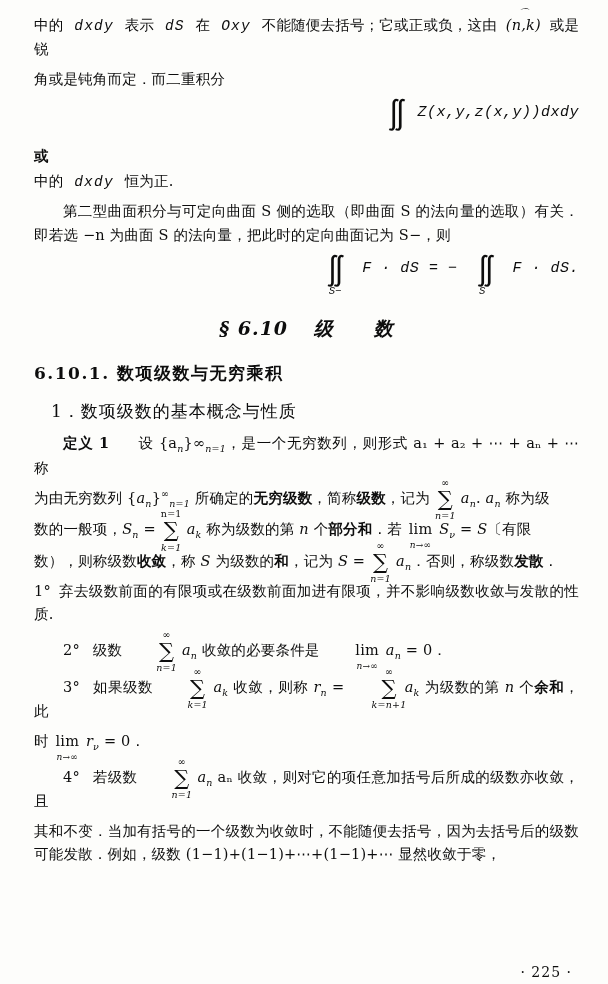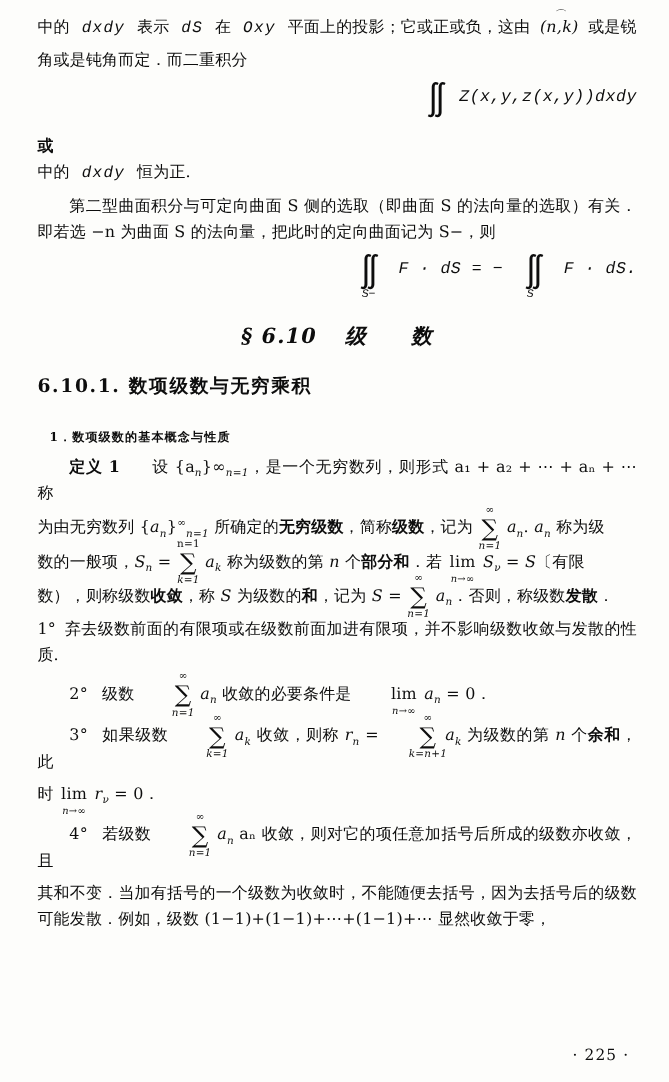--- a/index.html
+++ b/index.html
@@ -78,30 +78,30 @@
     font-style: italic;
   }
   .heading-section .secno { margin-right: 18px; }
   .heading-sub {
     font-size: 17px;
     font-weight: bold;
     margin: 16px 0 14px 0;
     letter-spacing: 1.5px;
   }
   .heading-sub2 {
-    font-size: 11px;
-    font-weight: bold;
-    margin: 28px 0 8px 0;
+    font-size: 17px;
+    font-weight: normal;
+    margin: 15px 0 8px 0;
     text-indent: 1em;
     letter-spacing: 1px;
   }
   .pno {
     position: absolute;
     right: 36px;
-    bottom: 16px;
+    bottom: 4px;
     font-size: 14px;
     letter-spacing: 1px;
   }
   .sum {
     display: inline-block;
     position: relative;
     font-size: 21px;
     line-height: 0.8;
     vertical-align: -3px;
     margin: 0 3px;
@@ -161,21 +161,21 @@
 <div class="page">
   <div class="content">
 
     <p>
       <span>中的</span>
       <span class="it wide" style="margin:0 6px;">dxdy</span>
       <span>表示</span>
       <span class="it wide" style="margin:0 6px;">dS</span>
       <span>在</span>
       <span class="it wide" style="margin:0 6px;">Oxy</span>
-      <span>平面上的投影；它或正或负，这由</span>
+      <span>不能随便去括号；它或正或负，这由</span>
       <span class="hat it" style="margin:0 4px;"><span class="caret">⌒</span><span>(n,k)</span></span>
       <span>或是锐</span>
     </p>
     <p>角或是钝角而定．而二重积分</p>
 
     <div class="mathline">
       <span class="dblint">∬</span>
       <span>Z(x,y,z(x,y))dxdy</span>
     </div>
 

